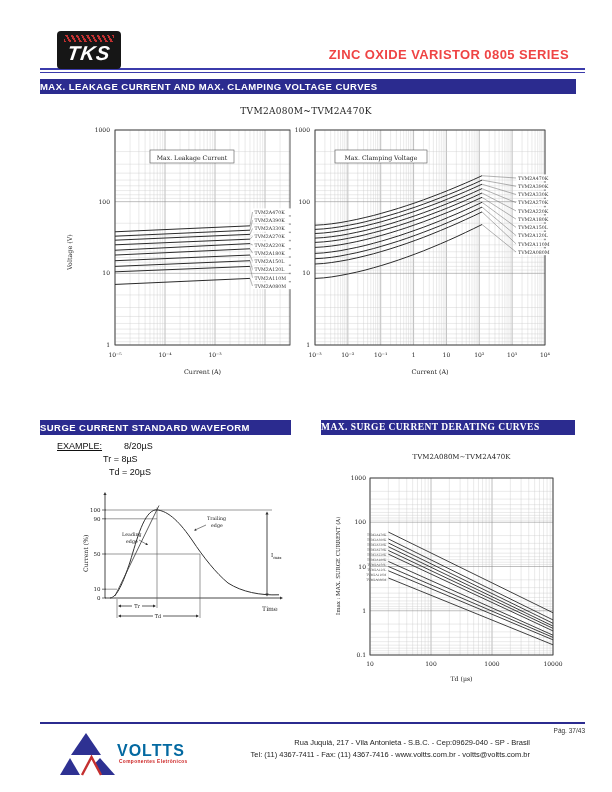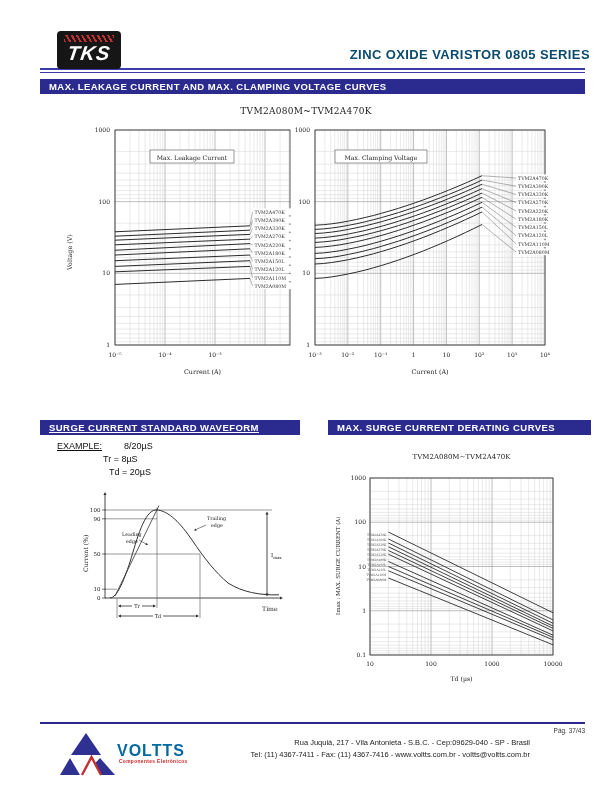--- a/index.html
+++ b/index.html
@@ -5,29 +5,29 @@
   html,body{margin:0;padding:0;background:#888;}
   .page{position:relative;width:612px;height:792px;background:#ffffff;overflow:hidden;
         font-family:"Liberation Sans",sans-serif;}
   .abs{position:absolute;}
   
   .tks-logo{left:57px;top:31px;width:64px;height:38px;background:#161616;border-radius:4px;z-index:3;}
   .tks-hatch{position:absolute;left:7px;top:4px;right:7px;height:7px;
              background:repeating-linear-gradient(60deg,#c03030 0 2px,#161616 2px 4.5px);}
   .tks-text{position:absolute;left:0;right:0;top:11px;text-align:center;color:#fff;
             font:italic bold 20px "Liberation Sans",sans-serif;transform:skewX(-8deg);letter-spacing:1px;}
-  .page-title{right:22px;top:47px;font:bold 13px "Liberation Sans",sans-serif;color:#0c4a6e;letter-spacing:.4px;}
+  .page-title{right:43px;top:47px;font:bold 13px "Liberation Sans",sans-serif;color:#ef4444;letter-spacing:.4px;}
   .hrule1{left:40px;right:27px;top:68px;border-top:2px solid #3b3bab;}
   .hrule2{left:40px;right:27px;top:72px;border-top:1px solid #3b3bab;}
   
   .banner{background:#2b2b8f;color:#fff;font:bold 9.5px "Liberation Sans",sans-serif;
-          letter-spacing:.45px;height:15px;line-height:15px;padding-left:9px;}
+          letter-spacing:.45px;height:15px;line-height:15px;}
   #banner1{left:40px;width:536px;top:79px;}
-  #banner2{left:40px;width:251px;top:420px;text-decoration:underline;}
-  #banner3{left:328px;width:254px;top:420px;}
+  #banner2{left:40px;width:251px;top:420px;}
+  #banner3{left:321px;width:254px;top:420px;font-family:Liberation Serif, serif;}
   
   .chart-suptitle{left:0;right:0;top:106px;text-align:center;
       font:9px "DejaVu Serif","Liberation Serif",serif;color:#222;letter-spacing:.3px;}
   svg{position:absolute;overflow:visible;}
   #svg-leakage{left:60px;top:120px;}
   #svg-clamping{left:290px;top:120px;}
   #svg-waveform{left:60px;top:480px;}
   #svg-derating{left:330px;top:450px;}
   
   .watermark{left:0;right:0;top:364px;text-align:center;font-size:44px;line-height:46px;

